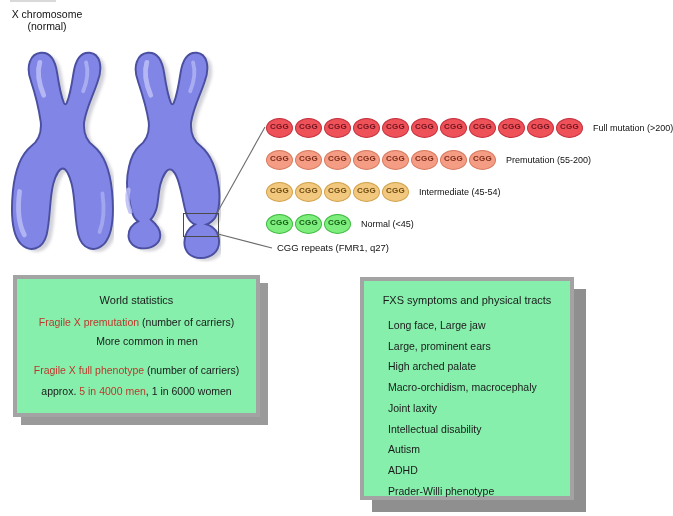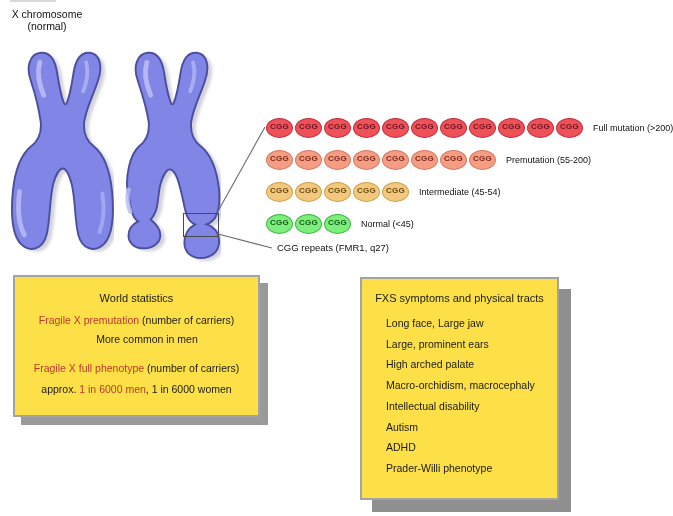--- a/index.html
+++ b/index.html
@@ -14,30 +14,30 @@
   .lines-svg{left:0;top:0;pointer-events:none;}
   .cgg-rows{left:266px;top:118px;}
   .cgg-row{height:20px;margin-bottom:12px;white-space:nowrap;}
   .cgg{
     display:inline-block;box-sizing:border-box;width:27px;height:20px;margin-right:2px;
     border:1.5px solid;border-radius:50%;text-align:center;line-height:16.5px;
     font-size:8px;font-weight:bold;letter-spacing:0.2px;vertical-align:top;
   }
   .row-label{margin-left:8px;font-size:9px;color:#111;line-height:20px;vertical-align:top;display:inline-block;text-align:center;}
   .pointer-label{left:277px;top:242px;font-size:9.5px;color:#111;}
-  .info-box{background:#fde047;border:2px solid #a3a3a3;box-sizing:border-box;}
+  .info-box{background:#86efac;border:4px solid #a3a3a3;box-sizing:border-box;}
   .stats-box{left:13px;top:275px;width:247px;height:142px;box-shadow:8px 8px 0 #9a9a9a;text-align:center;font-size:10.5px;}
   .stats-box .bx-title{margin-top:15px;font-size:11px;}
   .stats-heading{margin-top:10px;}
   .stats-note{margin-top:7px;padding-left:21px;}
   .stats-approx{margin-top:1px;}
   .stats-heading2{margin-top:17px;}
   .stats-approx2{margin-top:9px;}
   .red{color:#bd382c;}
-  .symptoms-box{left:360px;top:277px;width:199px;height:223px;box-shadow:12px 12px 0 #8f8f8f;font-size:10.5px;}
+  .symptoms-box{left:360px;top:277px;width:214px;height:223px;box-shadow:12px 12px 0 #8f8f8f;font-size:10.5px;}
   .symptoms-box .bx-title{margin-top:13px;text-align:center;font-size:11px;}
   .symptoms-box ul{list-style:none;margin:14px 0 0 0;padding:0 8px 0 24px;}
   .symptoms-box li{margin-bottom:9px;line-height:11.7px;}
   svg{display:block;}
 </style>
 </head>
 <body>
 
 <div class="canvas">
 
@@ -91,30 +91,31 @@
       <div class="cgg-row"><span class="cgg" style="background: rgb(125, 238, 125); border-color: rgb(63, 186, 63); color: rgb(20, 92, 20);">CGG</span><span class="cgg" style="background: rgb(125, 238, 125); border-color: rgb(63, 186, 63); color: rgb(20, 92, 20);">CGG</span><span class="cgg" style="background: rgb(125, 238, 125); border-color: rgb(63, 186, 63); color: rgb(20, 92, 20);">CGG</span><span class="row-label">Normal (&lt;45)</span></div>
     </div>
 
   <div class="abs pointer-label">CGG repeats (FMR1, q27)</div>
 
   <div class="abs info-box stats-box">
     <div class="bx-title">World statistics</div>
     <div class="stats-heading"><span class="red">Fragile X premutation</span><span> (number of carriers)</span></div>
     <div class="stats-note">More common in men</div>
     <div class="stats-heading2"><span class="red">Fragile X full phenotype</span><span> (number of carriers)</span></div>
-    <div class="stats-approx2"><span>approx. </span><span class="red">1 in 6000 men</span><span>, 1 in 6000 women</span></div>
+    <div class="stats-approx2"><span>approx. </span><span class="red">5 in 4000 men</span><span>, 1 in 6000 women</span></div>
   </div>
 
   <div class="abs info-box symptoms-box">
     <div class="bx-title">FXS symptoms and physical tracts</div>
     <ul>
         <li>Long face, Large jaw</li>
         <li>Large, prominent ears</li>
         <li>High arched palate</li>
         <li>Macro-orchidism, macrocephaly</li>
+        <li>Joint laxity</li>
         <li>Intellectual disability</li>
         <li>Autism</li>
         <li>ADHD</li>
         <li>Prader-Willi phenotype</li>
       </ul>
   </div>
 
 </div>
 
 </body></html>

